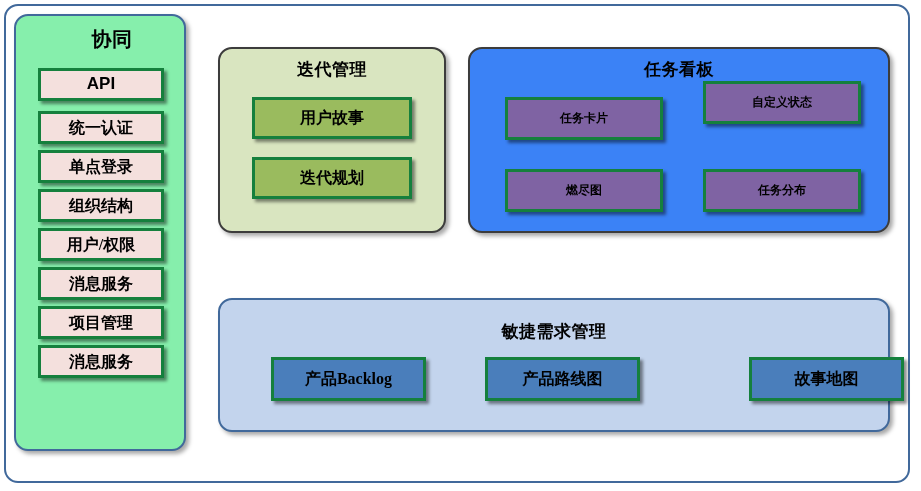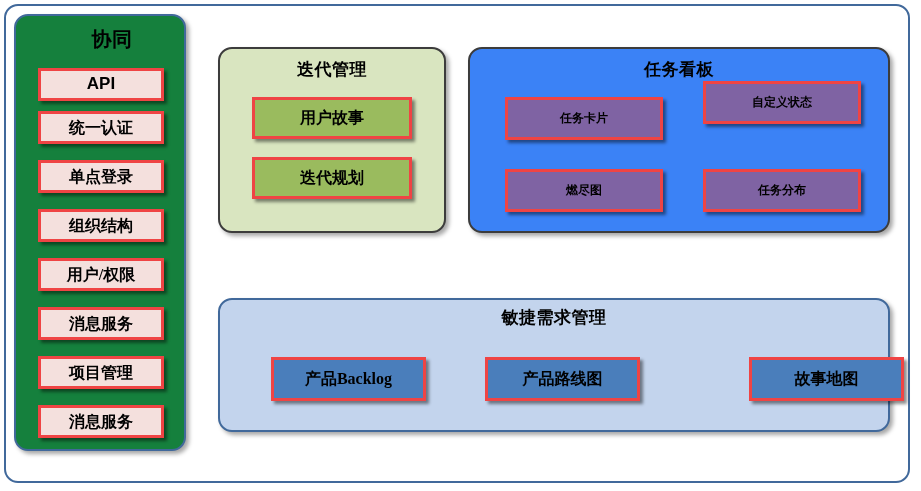--- a/index.html
+++ b/index.html
@@ -44,21 +44,21 @@
     color: #000000;
     letter-spacing: 0.5px;
   }
 
   
   .panel-sidebar {
     left: 14px;
     top: 14px;
     width: 172px;
     height: 437px;
-    background: #15803d;
+    background: #86efac;
     border: 2px solid #41699B;
     padding-left: 24px;
   }
   .panel-sidebar .panel-title {
     font-size: 20px;
     margin-top: 10px;
     margin-bottom: 8px;
   }
   .sidebar-list {
     position: absolute;
@@ -99,47 +99,47 @@
   .panel-agile {
     left: 218px;
     top: 298px;
     width: 672px;
     height: 134px;
     background: #C3D4ED;
     border: 2px solid #41699B;
   }
   .panel-agile .panel-title {
     font-size: 17px;
-    margin-top: 6px;
+    margin-top: 20px;
   }
 
   
   .box {
     box-sizing: border-box;
-    border: 3px solid #ef4444;
+    border: 3px solid #15803d;
     display: flex;
     align-items: center;
     justify-content: center;
     text-align: center;
     color: #000000;
     box-shadow: 3px 3px 3px rgba(0,0,0,0.45);
     line-height: 1.1;
   }
 
   .box-api {
     background: #F4E0DD;
     height: 33px;
     margin-bottom: 10px;
     font-size: 17px;
     font-weight: bold;
   }
   .box-sidebar {
     background: #F4E0DD;
     height: 33px;
-    margin-bottom: 16px;
+    margin-bottom: 6px;
     font-size: 16px;
     font-family: "Liberation Serif", "DejaVu Serif", serif;
     font-weight: bold;
   }
 
   .box-green {
     position: absolute;
     background: #9ABB5E;
     width: 160px;
     height: 42px;

